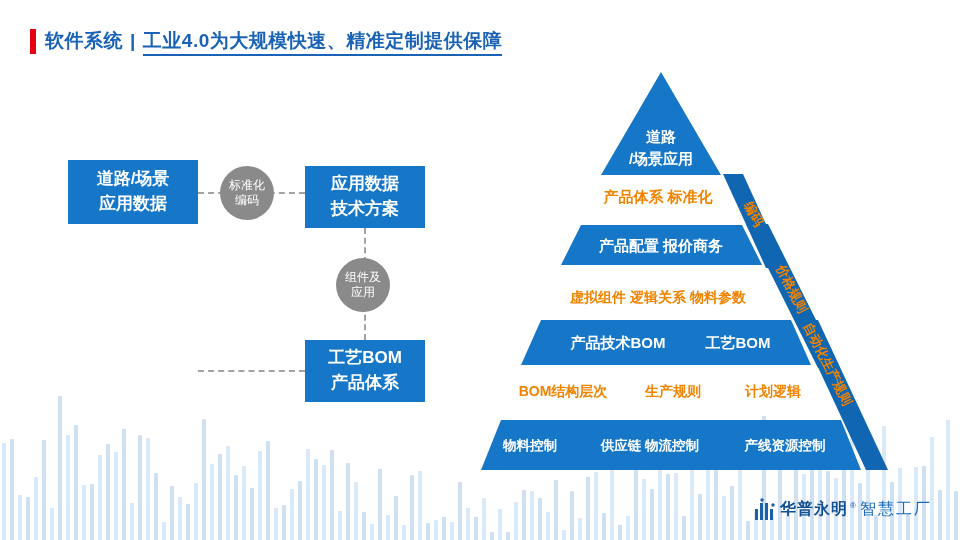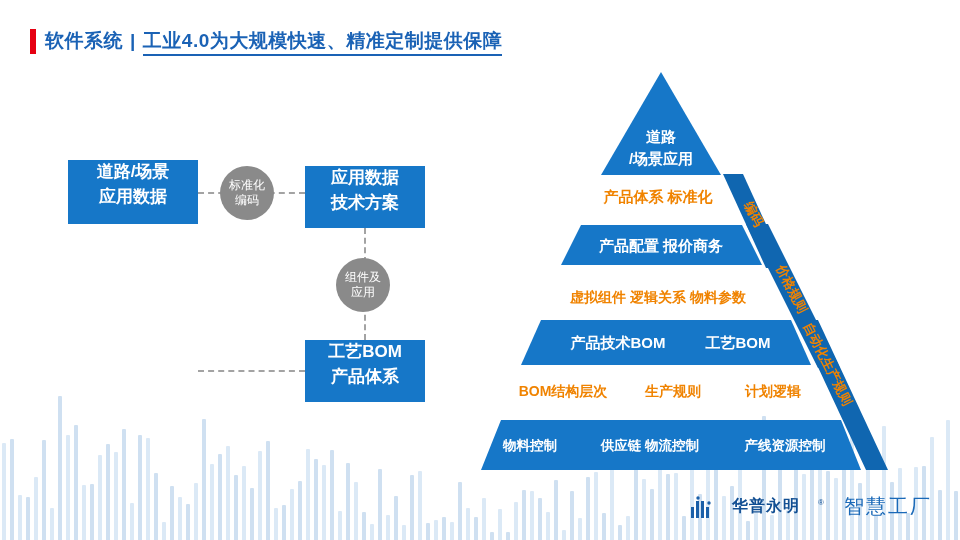--- a/index.html
+++ b/index.html
@@ -15,45 +15,45 @@
 
   
   .title-row { position: absolute; left: 30px; top: 28px; display: flex; align-items: flex-start; gap: 9px; }
   .red-bar { width: 6px; height: 25px; background: #e60012; margin-top: 1px; }
   .title { font-size: 19px; font-weight: bold; color: #1a62b5; letter-spacing: 0.5px; white-space: nowrap; }
   .title .divider { margin: 0 7px; font-weight: bold; }
   .title .underlined { border-bottom: 2px solid #1a62b5; padding-bottom: 3px; }
 
   
   .fbox { position: absolute; background: #1677c8; color: #ffffff; font-weight: bold;
-          display: flex; flex-direction: column; align-items: center; justify-content: flex-start;
+          display: flex; flex-direction: column; align-items: center; justify-content: center;
           font-size: 17px; line-height: 1.45; text-align: center; }
   .fcircle { position: absolute; width: 54px; height: 54px; border-radius: 50%;
              background: #8a8a8a; color: #ffffff; font-size: 12px; line-height: 1.25;
              display: flex; flex-direction: column; align-items: center; justify-content: center;
              text-align: center; }
   .dash-h { position: absolute; border-top: 2px dashed #a3a3a3; height: 0; }
   .dash-v { position: absolute; border-left: 2px dashed #a3a3a3; width: 0; }
 
   
   .pyramid { position: absolute; left: 466px; top: 62px; width: 424px; height: 420px; }
   .fin  { fill: #1066b0; }
   .tier { fill: #1677c8; }
   .tier-text    { fill: #ffffff; font-size: 15px; font-weight: bold; }
   .tier-text-sm { fill: #ffffff; font-size: 13.5px; font-weight: bold; }
   .band-text    { fill: #f08300; font-size: 14px; font-weight: bold; }
   .band-text-lg { fill: #f08300; font-size: 15px; font-weight: bold; }
   .fin-text     { fill: #f08300; font-size: 13px; font-weight: bold; }
   .pyramid text { text-anchor: middle; }
 
   
-  .logo { position: absolute; right: 28px; bottom: 20px; display: flex; align-items: center; gap: 18px; }
+  .logo { position: absolute; right: 28px; bottom: 20px; display: flex; align-items: center; gap: 2px; }
   .logo .brand { font-size: 16px; font-weight: bold; color: #124f93; letter-spacing: 1px; }
   .logo .reg { font-size: 8px; color: #124f93; vertical-align: super; margin: -8px 2px 0 0; }
-  .logo .suffix { font-size: 20px; color: #1a69b8; letter-spacing: 2px; }
+  .logo .suffix { font-size: 16px; color: #1a69b8; letter-spacing: 2px; }
 </style>
 </head>
 <body>
 
 <div class="stage">
 
   <div class="bars">
       <span style="height: 97px; background: rgb(219, 233, 246);"></span>
       <span style="height: 101px; background: rgb(207, 224, 241);"></span>
       <span style="height: 45px; background: rgb(219, 233, 246);"></span>

